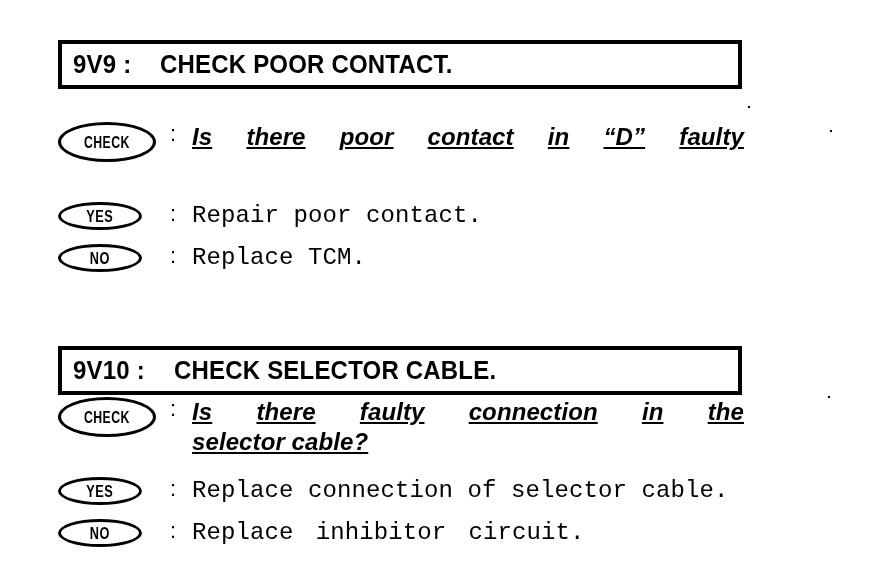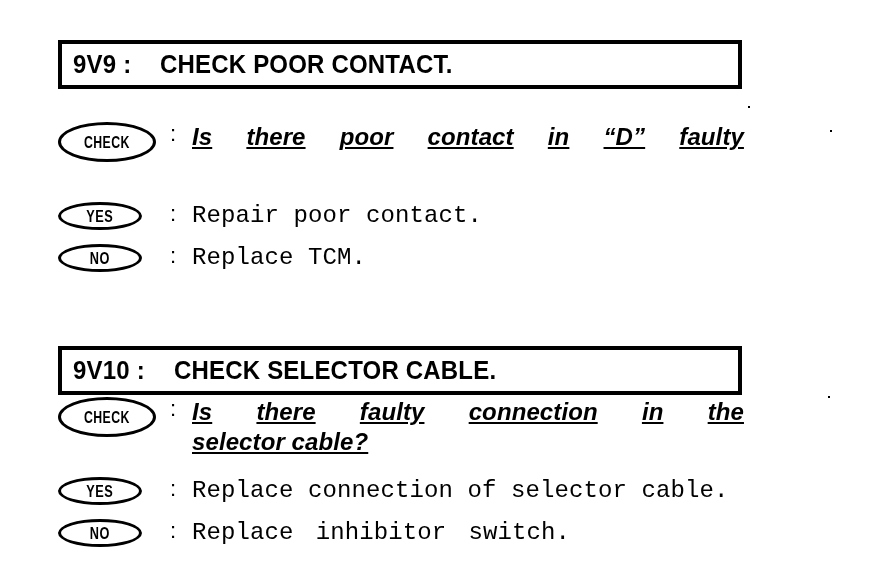--- a/index.html
+++ b/index.html
@@ -269,21 +269,21 @@
     <div class="badge-cell">
       <div class="oval oval-no">
         <span class="oval-text">NO</span>
       </div>
     </div>
     <div class="colon">:</div>
     <div class="text-cell">
       <div class="a-text">
         <span>Replace</span><span class="wsp"></span>
         <span>inhibitor</span><span class="wsp"></span>
-        <span>switch.</span>
+        <span>circuit.</span>
       </div>
     </div>
   </div>
 
   <div class="speck" style="left:748px; top:90px; width:2px; height:2px;"></div>
   <div class="speck" style="left:830px; top:114px; width:2px; height:2px;"></div>
   <div class="speck" style="left:828px; top:380px; width:2px; height:2px;"></div>
 
 </div>
 

